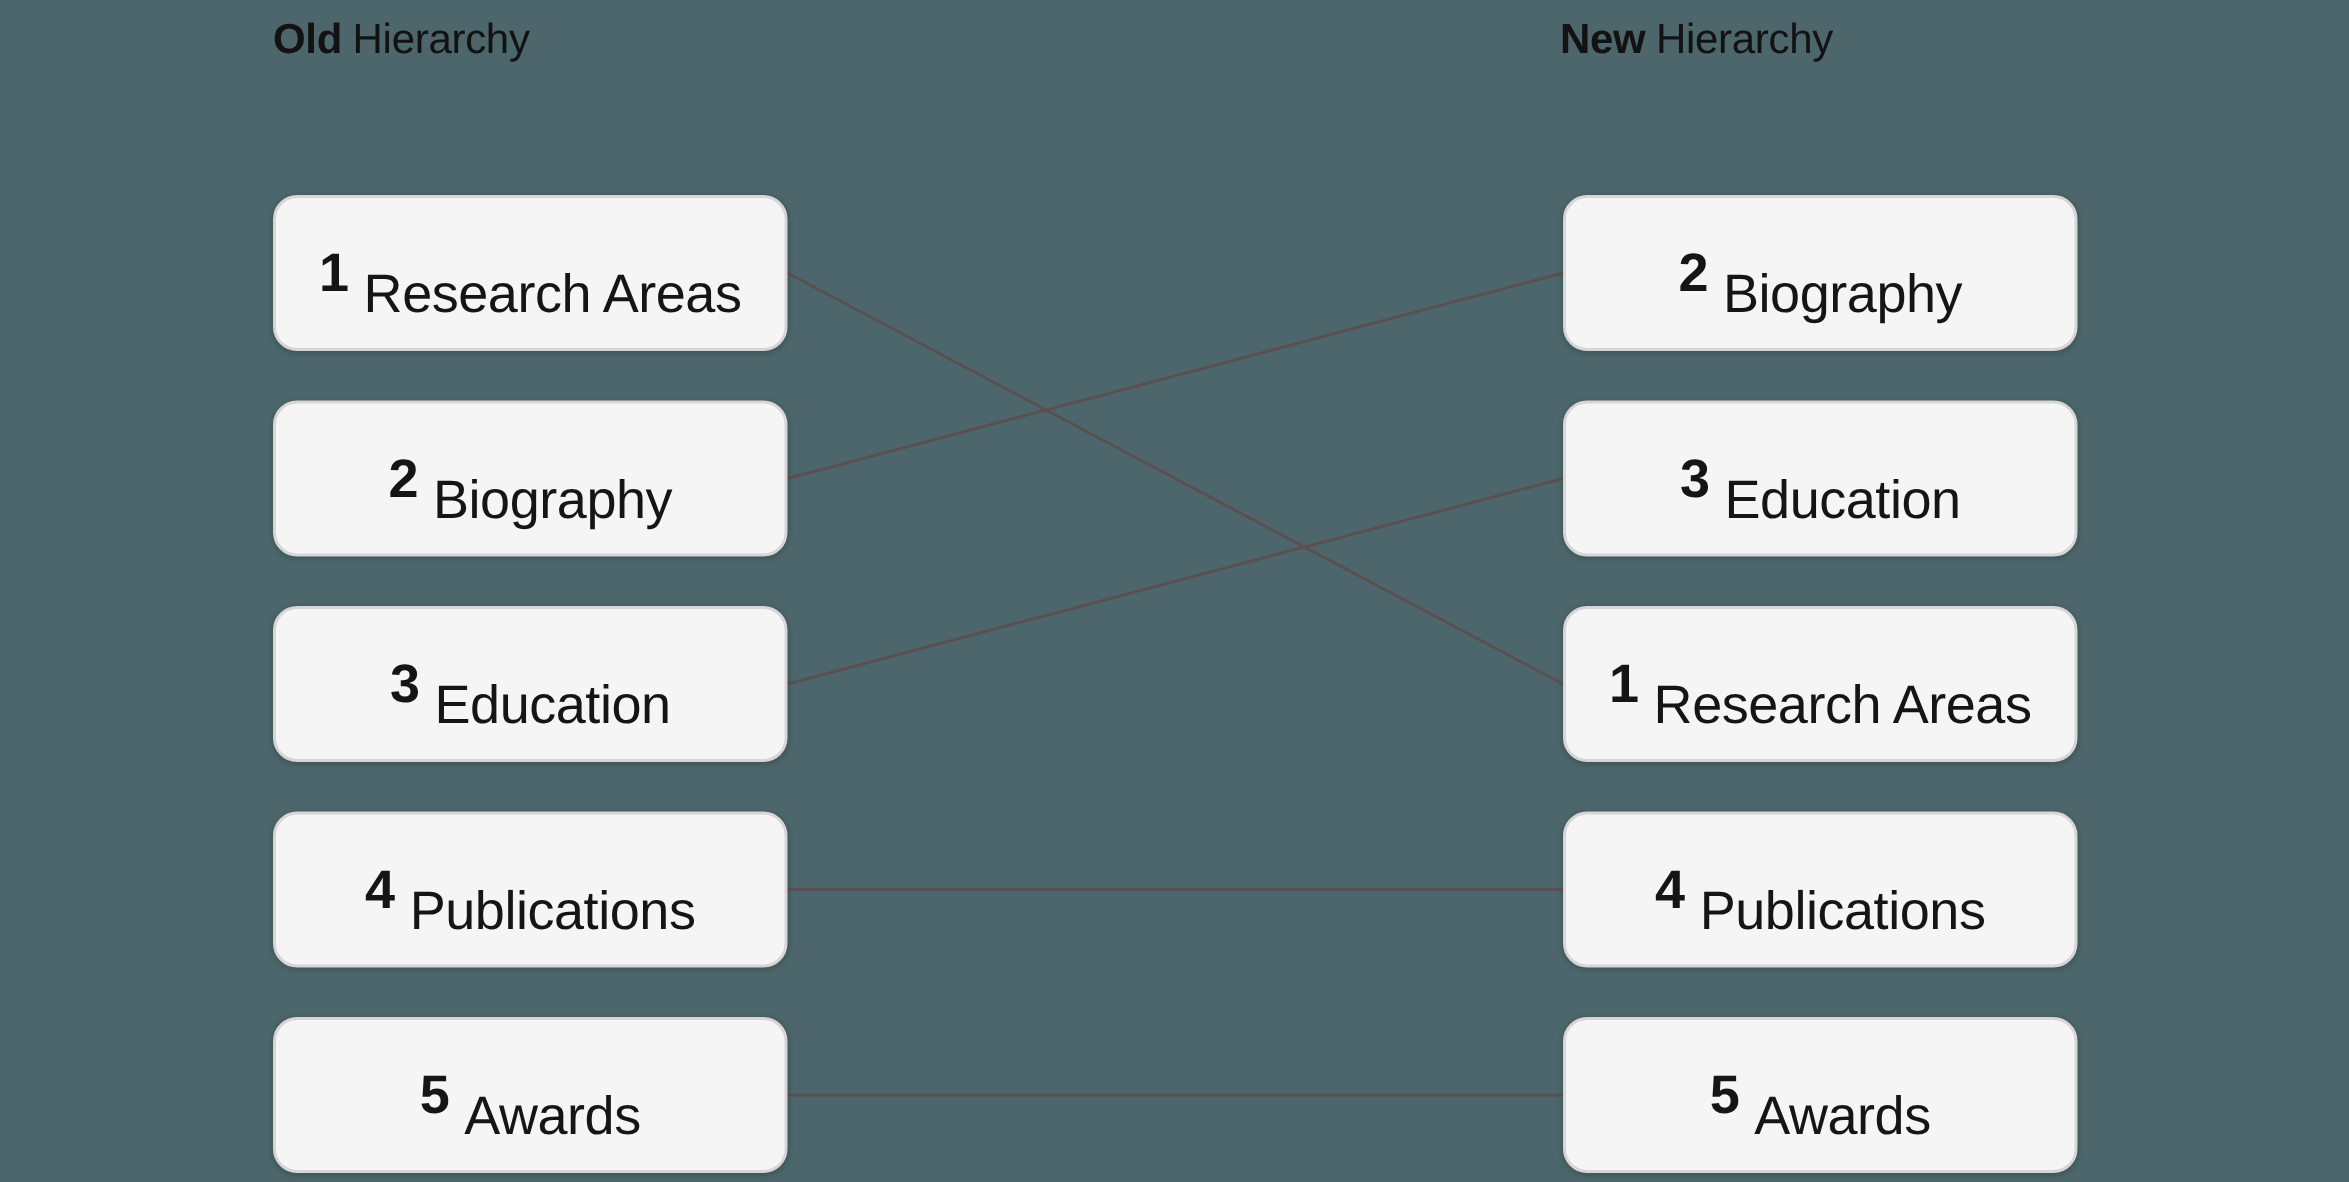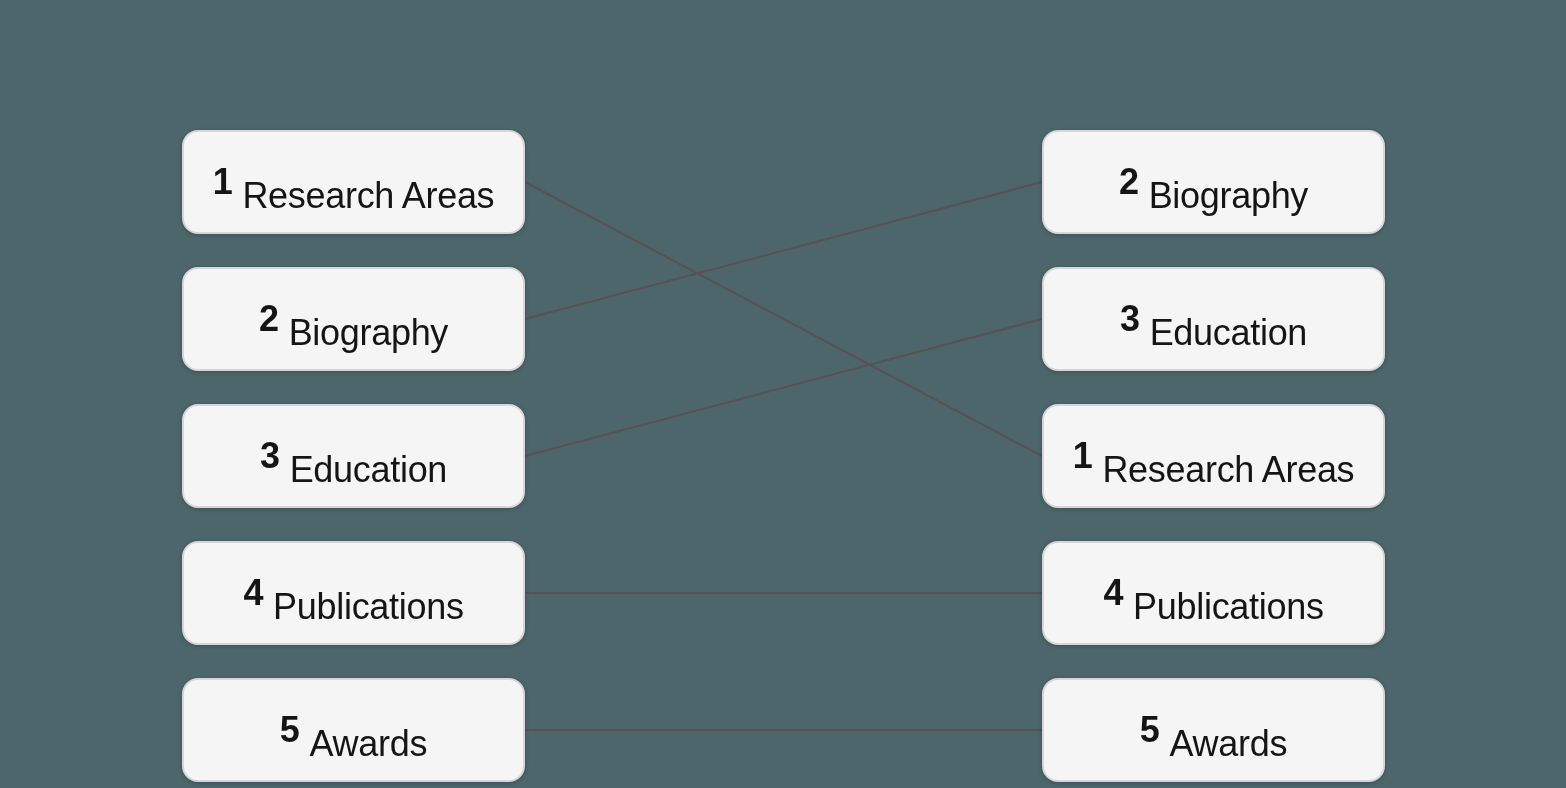--- a/index.html
+++ b/index.html
@@ -75,21 +75,27 @@
 <div class="canvas" style="background: rgb(76, 102, 107);">
 
   <svg id="connector-layer">
       <line x1="525" y1="182" x2="1042" y2="456" stroke="#5C4F50" stroke-width="2" opacity="0.95"></line>
       <line x1="525" y1="319" x2="1042" y2="182" stroke="#5C4F50" stroke-width="2" opacity="0.95"></line>
       <line x1="525" y1="456" x2="1042" y2="319" stroke="#5C4F50" stroke-width="2" opacity="0.95"></line>
       <line x1="525" y1="593" x2="1042" y2="593" stroke="#5C4F50" stroke-width="2" opacity="0.95"></line>
       <line x1="525" y1="730" x2="1042" y2="730" stroke="#5C4F50" stroke-width="2" opacity="0.95"></line>
     </svg>
 
+  <div class="col-title" id="old-title">
+    <span class="t-bold">Old</span><span class="t-rest">Hierarchy</span>
+  </div>
 
+  <div class="col-title" id="new-title">
+    <span class="t-bold">New</span><span class="t-rest">Hierarchy</span>
+  </div>
 
   <div class="column" id="old-column">
     <div class="box">
       <span class="num">1</span>
       <span class="lbl">Research Areas</span>
     </div>
     <div class="box">
       <span class="num">2</span>
       <span class="lbl">Biography</span>
     </div>

